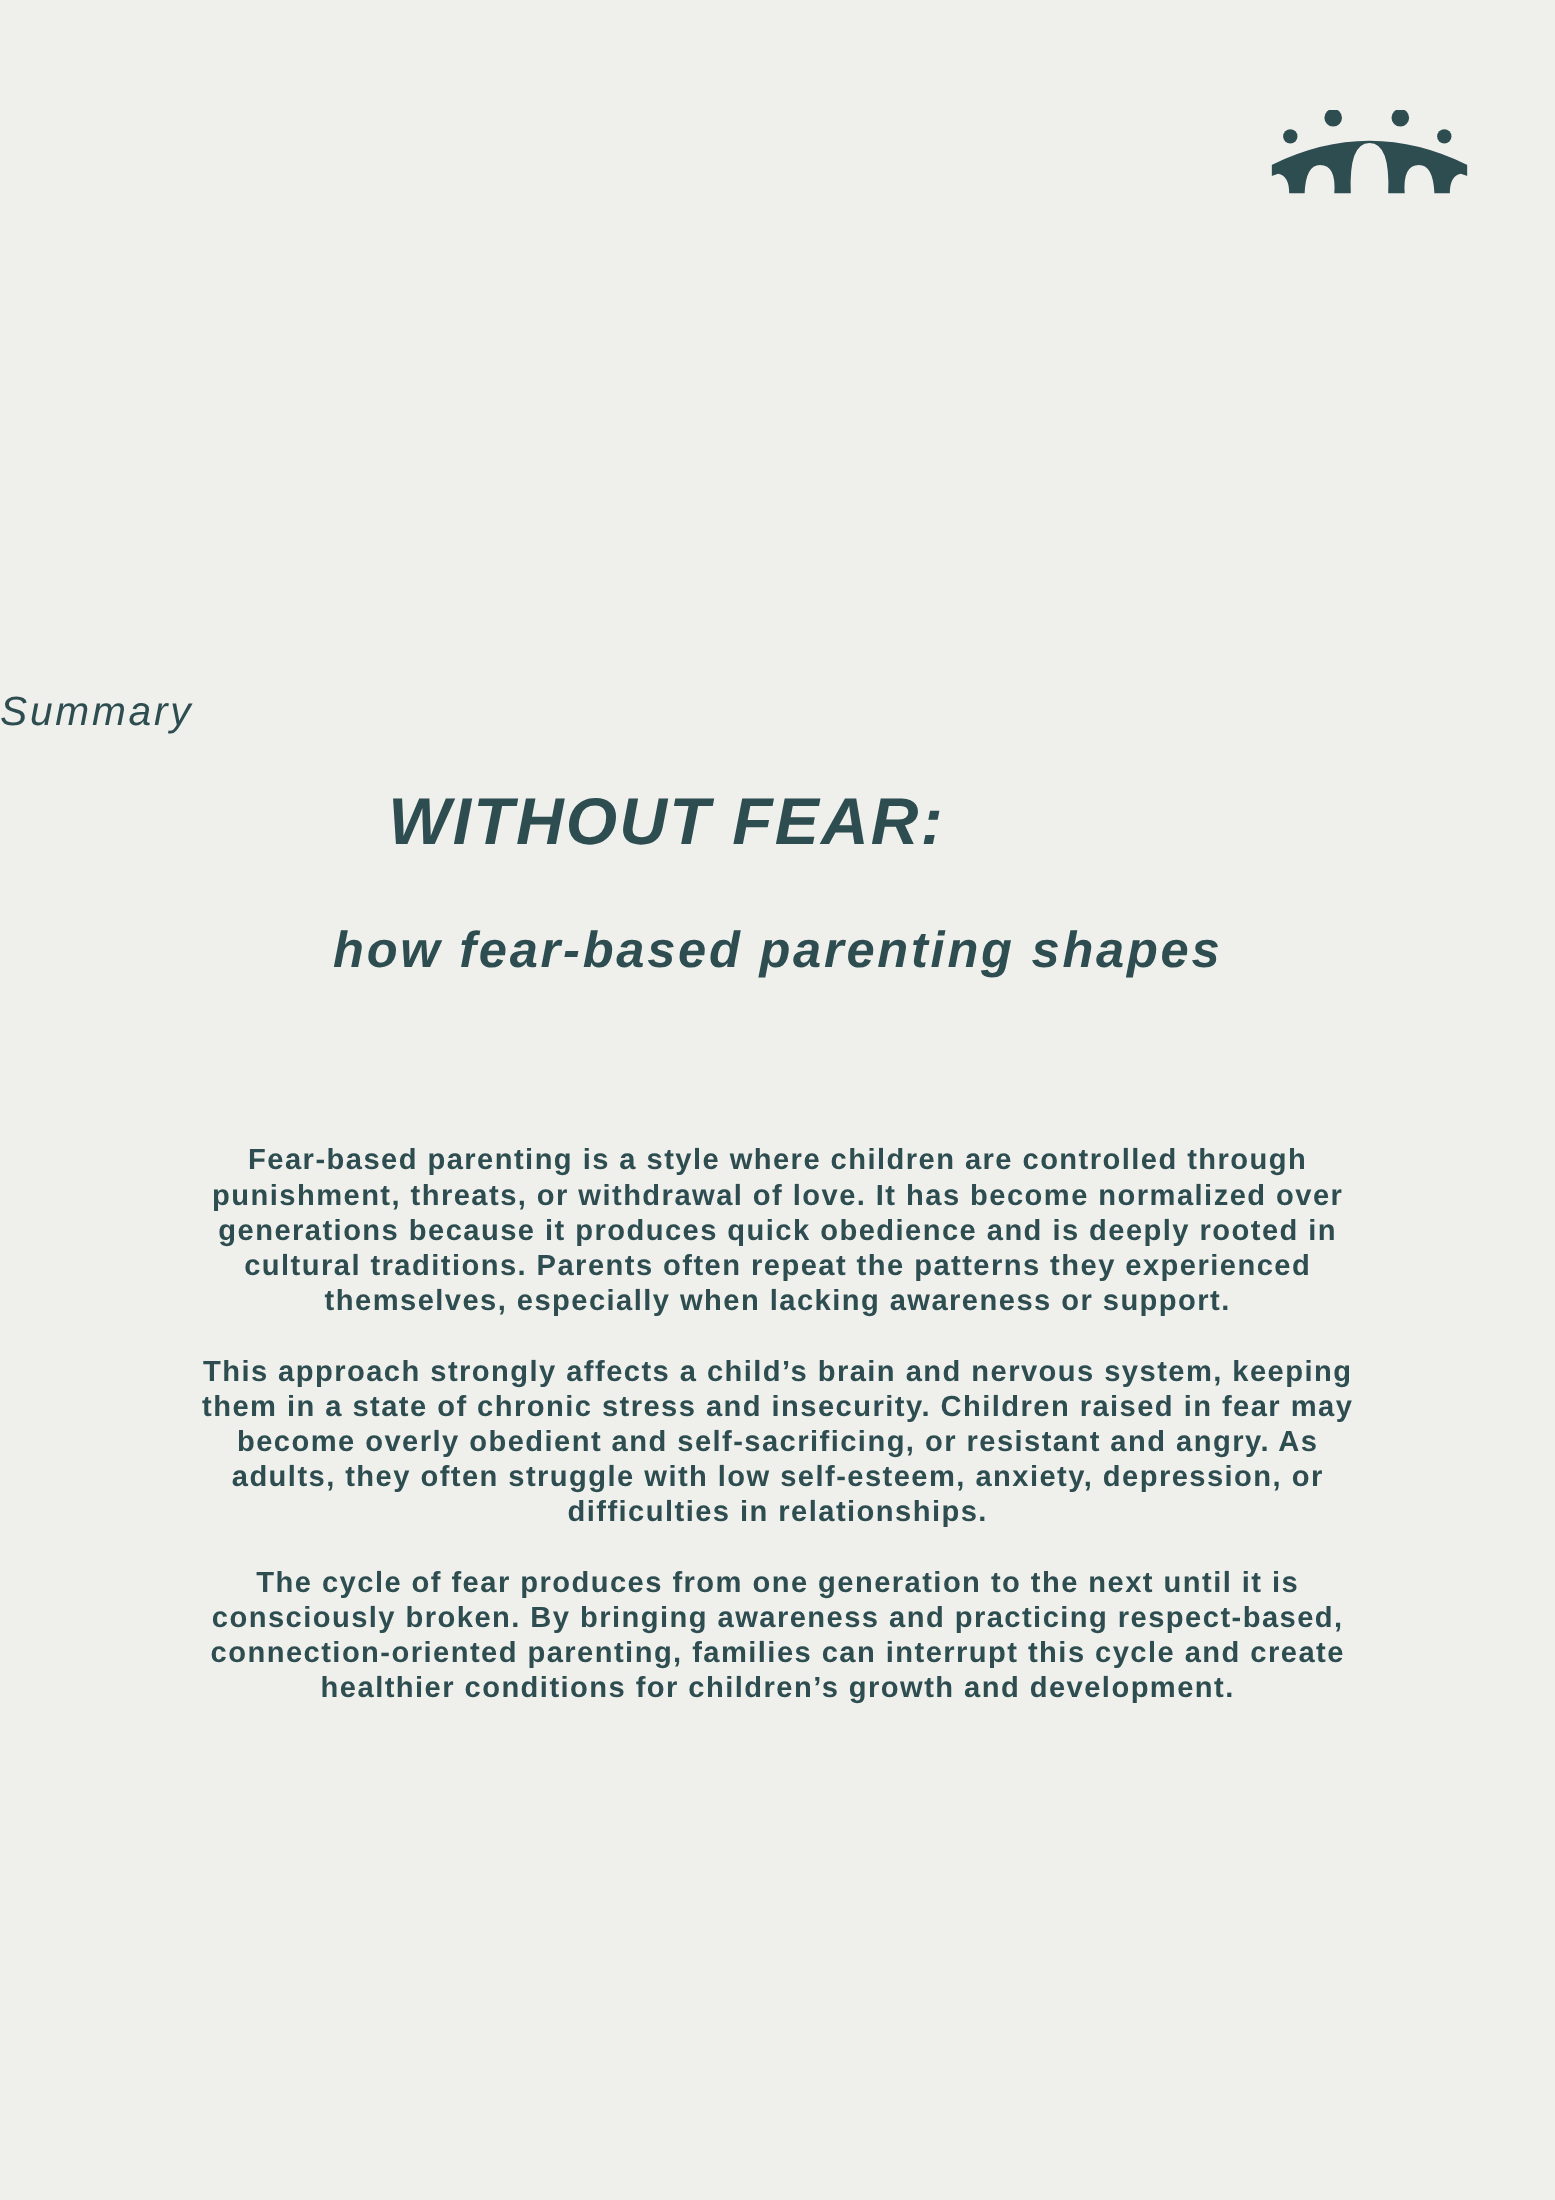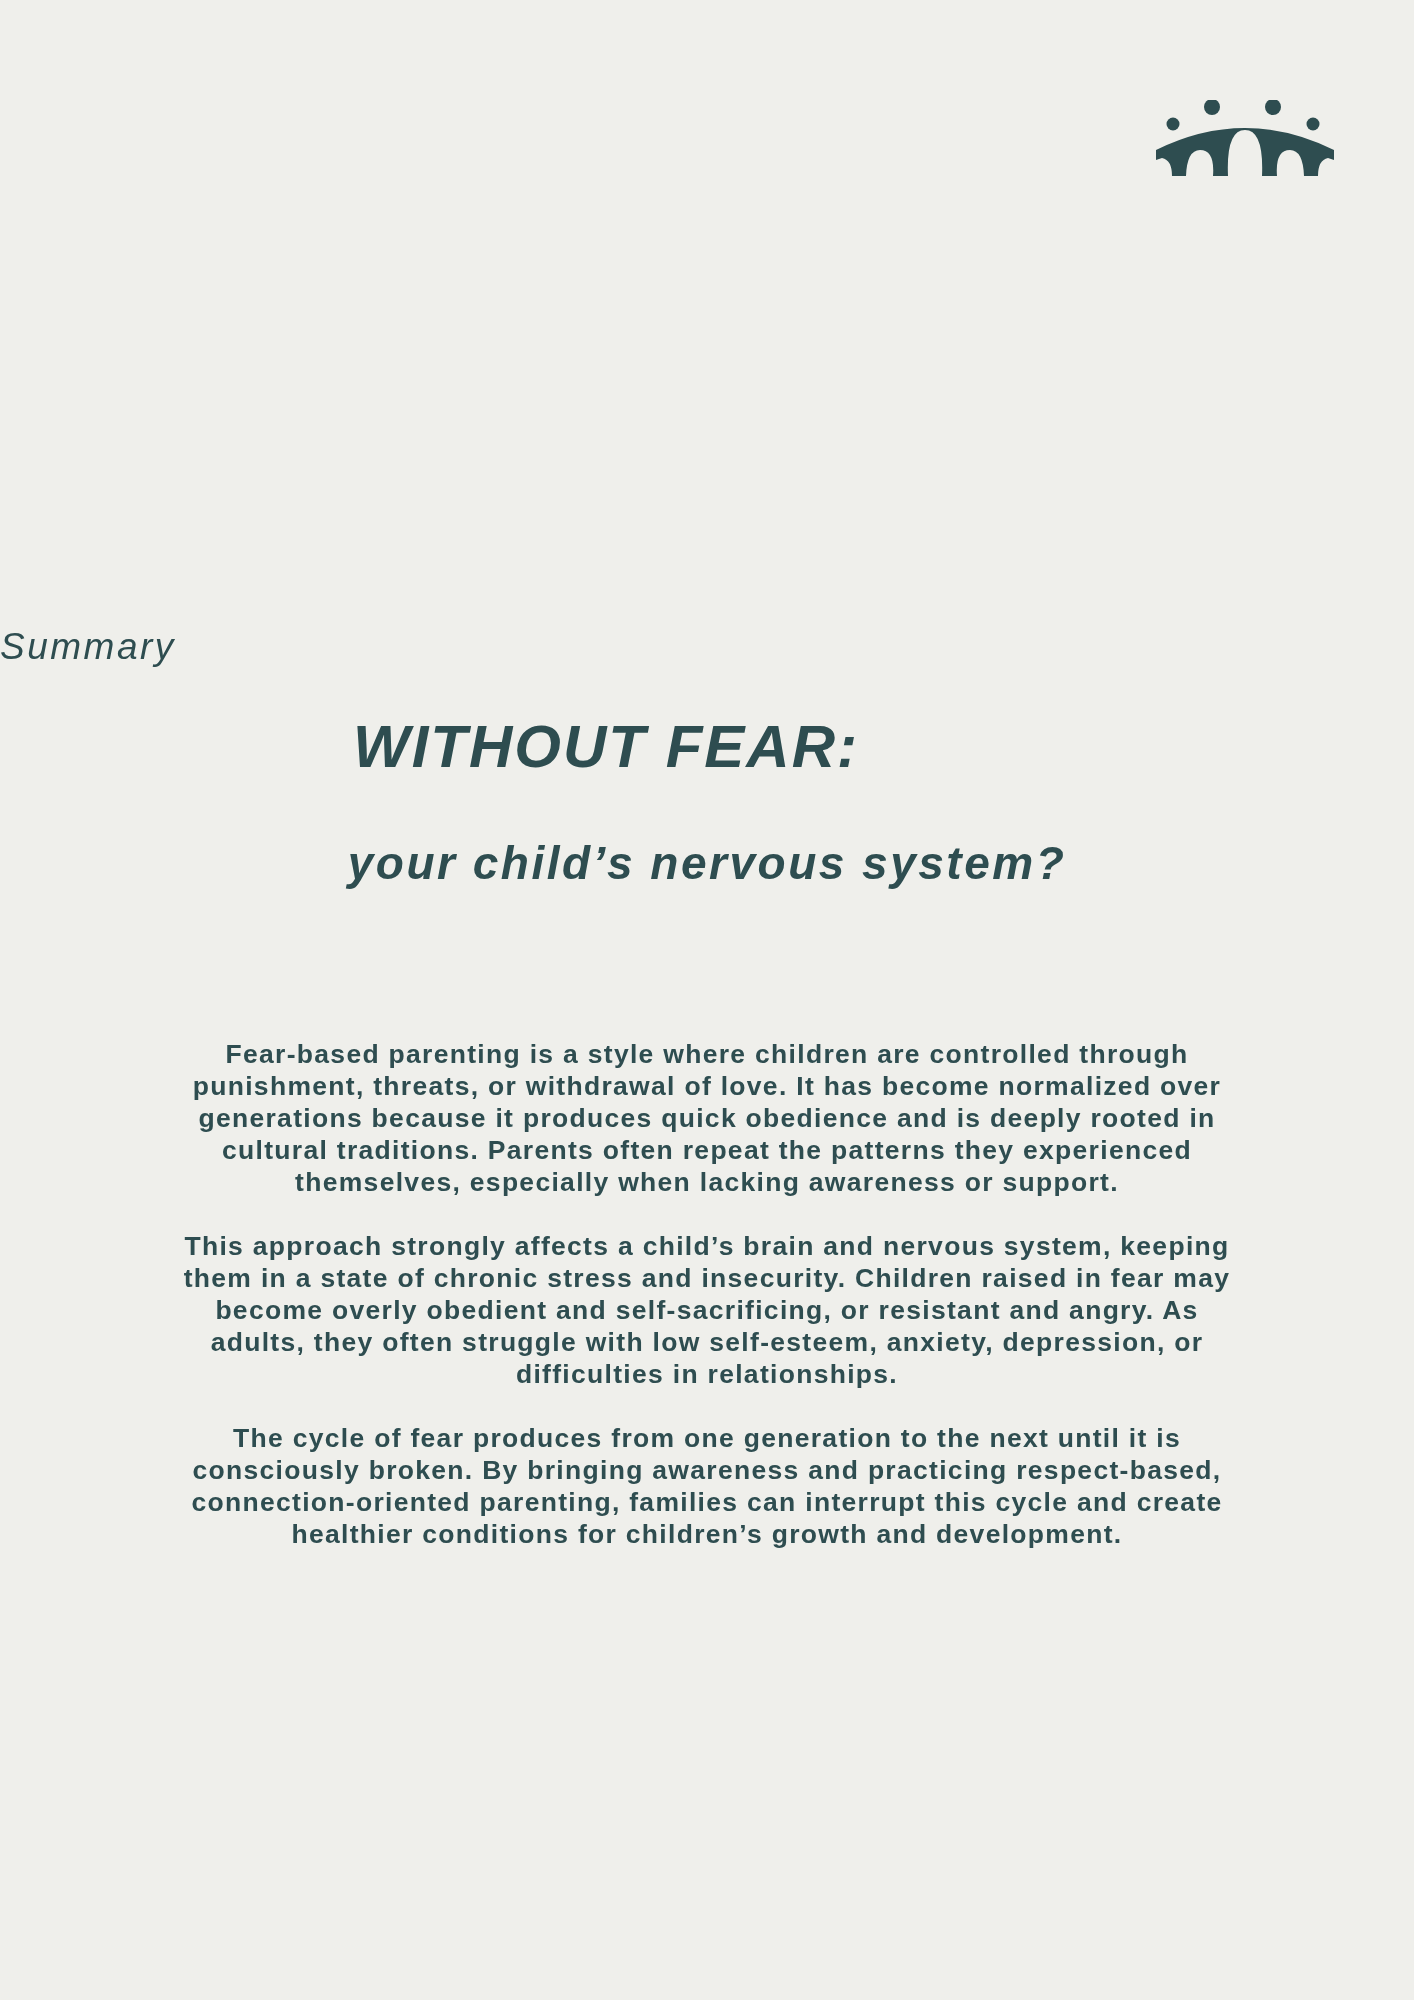--- a/index.html
+++ b/index.html
@@ -120,20 +120,20 @@
       Q 16 60 6 58
       L 0 60 Z"></path>
   </svg>
 </div>
 
 <div class="summary-label">Summary</div>
 
 <h1 class="main-title">WITHOUT FEAR:</h1>
 
 <h2 class="subtitle">
-  <div>your child’s nervous system?</div>
+  <div>how fear-based parenting shapes</div>
 </h2>
 
 <div class="body-text">
   <p>Fear-based parenting is a style where children are controlled through punishment, threats, or withdrawal of love. It has become normalized over generations because it produces quick obedience and is deeply rooted in cultural traditions. Parents often repeat the patterns they experienced themselves, especially when lacking awareness or support.</p>
   <p>This approach strongly affects a child’s brain and nervous system, keeping them in a state of chronic stress and insecurity. Children raised in fear may become overly obedient and self-sacrificing, or resistant and angry. As adults, they often struggle with low self-esteem, anxiety, depression, or difficulties in relationships.</p>
   <p>The cycle of fear produces from one generation to the next until it is consciously broken. By bringing awareness and practicing respect-based, connection-oriented parenting, families can interrupt this cycle and create healthier conditions for children’s growth and development.</p>
 </div>
 
 </body></html>

